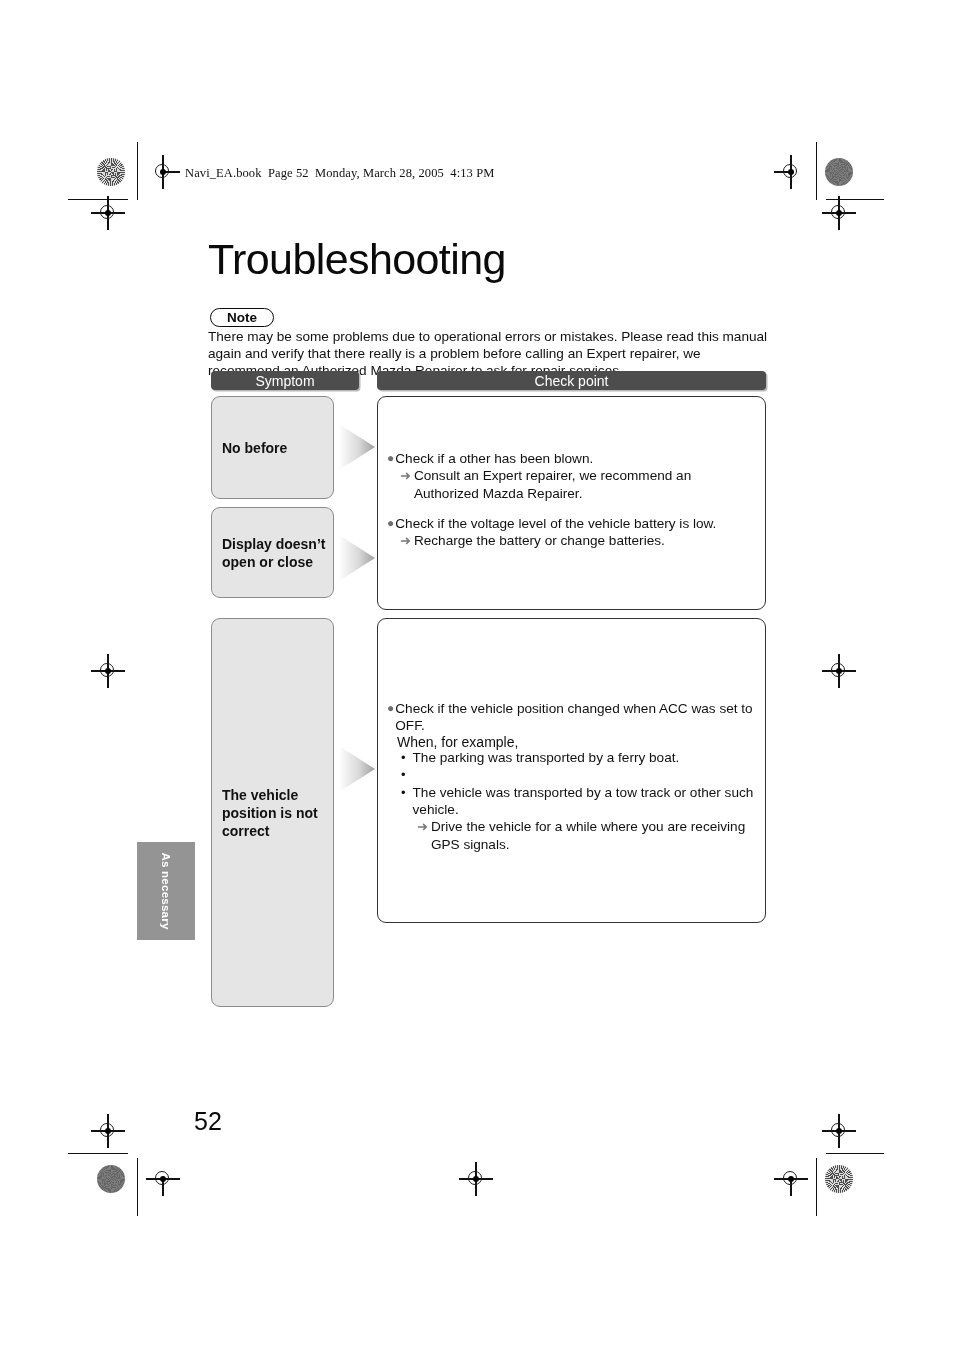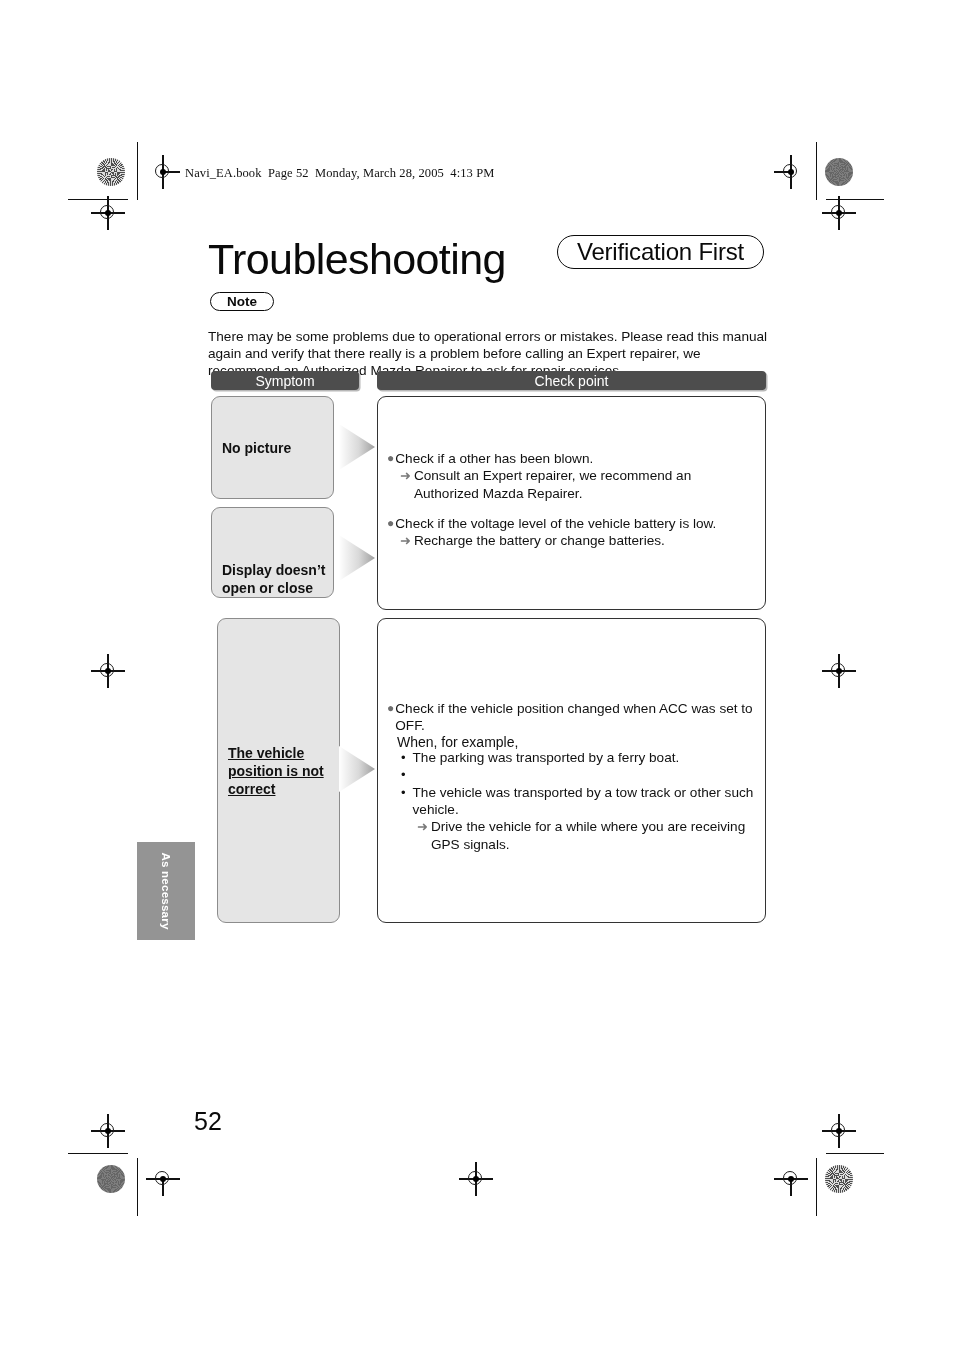--- a/index.html
+++ b/index.html
@@ -119,21 +119,21 @@
     align-items: center;
     justify-content: center;
     font-size: 24px;
     letter-spacing: -0.2px;
     color: #0a0a0a;
   }
 
   .note-badge {
     position: absolute;
     left: 210px;
-    top: 292px;
+    top: 308px;
     width: 64px;
     height: 19px;
     border: 1.4px solid #0a0a0a;
     border-radius: 10px;
     box-sizing: border-box;
     background: #fff;
     display: flex;
     align-items: center;
     justify-content: center;
     font-size: 13.5px;
@@ -177,22 +177,22 @@
     font-size: 14px;
     font-weight: bold;
     line-height: 18px;
     color: #111;
     display: flex;
     align-items: center;
     padding-left: 10px;
     padding-right: 6px;
   }
   .sym-box.s1 { left: 211px; top: 396px; width: 123px; height: 103px; }
-  .sym-box.s2 { left: 211px; top: 507px; width: 123px; height: 91px; align-items: flex-end; }
-  .sym-box.s3 { left: 217px; top: 618px; width: 123px; height: 305px; text-decoration: underline; }
+  .sym-box.s2 { left: 211px; top: 507px; width: 123px; height: 91px; }
+  .sym-box.s3 { left: 211px; top: 618px; width: 123px; height: 389px; }
 
   
   .chk-box {
     position: absolute;
     background: #ffffff;
     border: 1.1px solid #333;
     border-radius: 9px;
     box-sizing: border-box;
   }
   .chk-box.c1 { left: 377px; top: 396px; width: 389px; height: 214px; }
@@ -381,39 +381,36 @@
   <div class="startarget solid" style="left:825px; top:158px;"></div>
   <div class="startarget solid" style="left:97px; top:1165px;"></div>
   <div class="startarget" style="left:825px; top:1165px;"></div>
 
   <div class="bookline" style="left:185px; top:166px;">Navi_EA.book  Page 52  Monday, March 28, 2005  4:13 PM</div>
 
   <div class="content">
 
     <h1 class="page-title">Troubleshooting</h1>
 
-    <div class="verify-badge">
-      <span>Verification First</span>
-    </div>
 
     <div class="note-badge">
       <span>Note</span>
     </div>
 
     <p class="intro">There may be some problems due to operational errors or mistakes. Please read this manual again and verify that there really is a problem before calling an Expert repairer, we recommend an Authorized Mazda Repairer to ask for repair services.</p>
 
     <div class="col-head symptom">
       <span>Symptom</span>
     </div>
     <div class="col-head checkpoint">
       <span>Check point</span>
     </div>
 
     <div class="sym-box s1">
-      <span>No picture</span>
+      <span>No before</span>
     </div>
     <div class="sym-box s2">
       <span>Display doesn’t open or close</span>
     </div>
     <div class="sym-box s3">
       <span>The vehicle position is not correct</span>
     </div>
 
     <div class="tri t1">
         <div></div>

